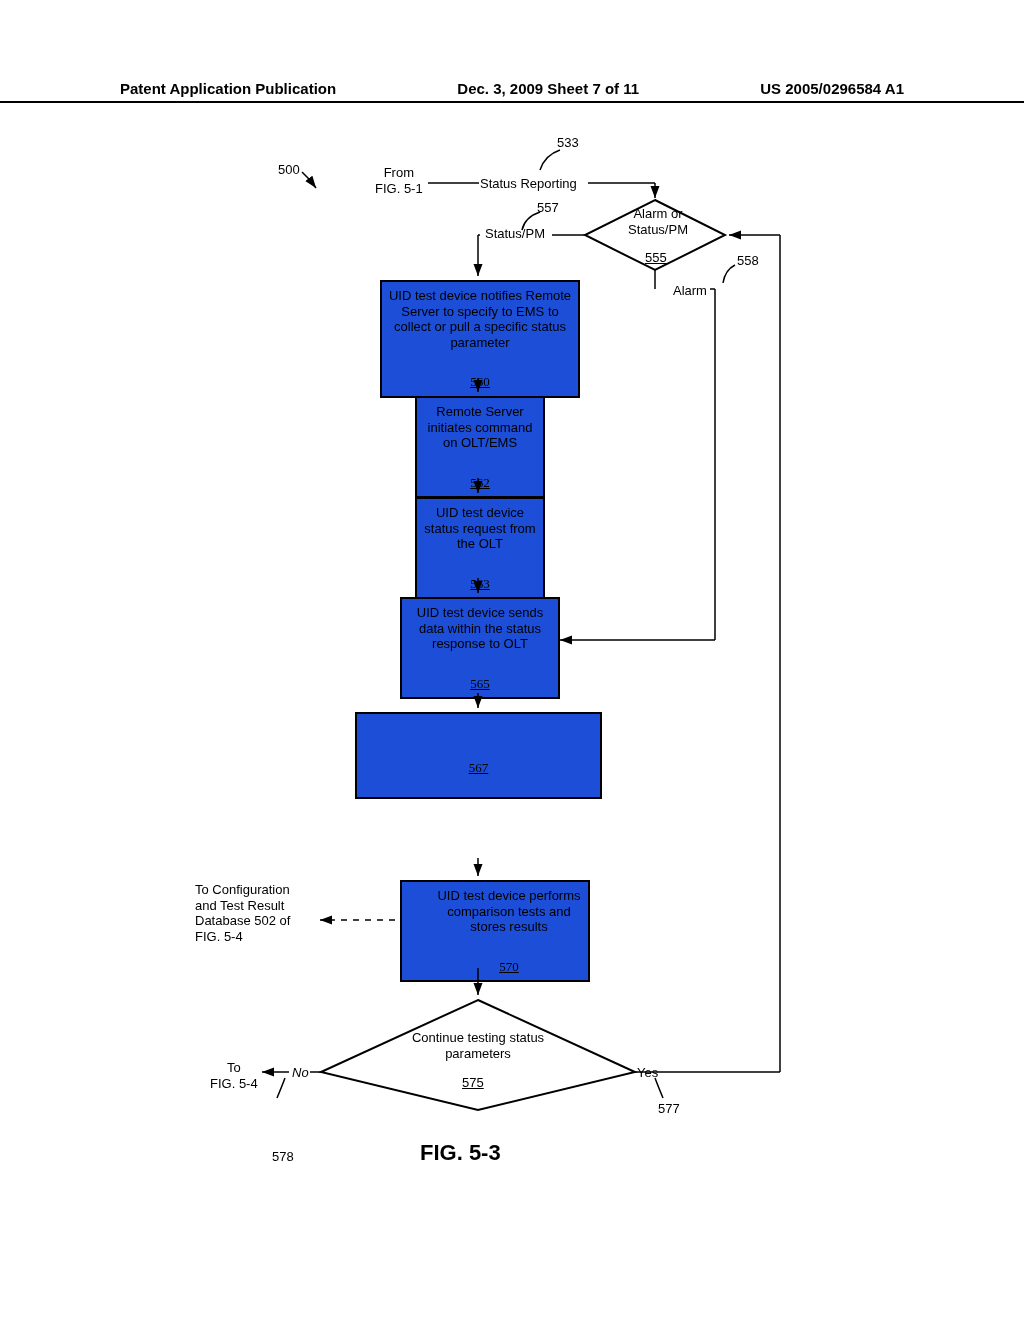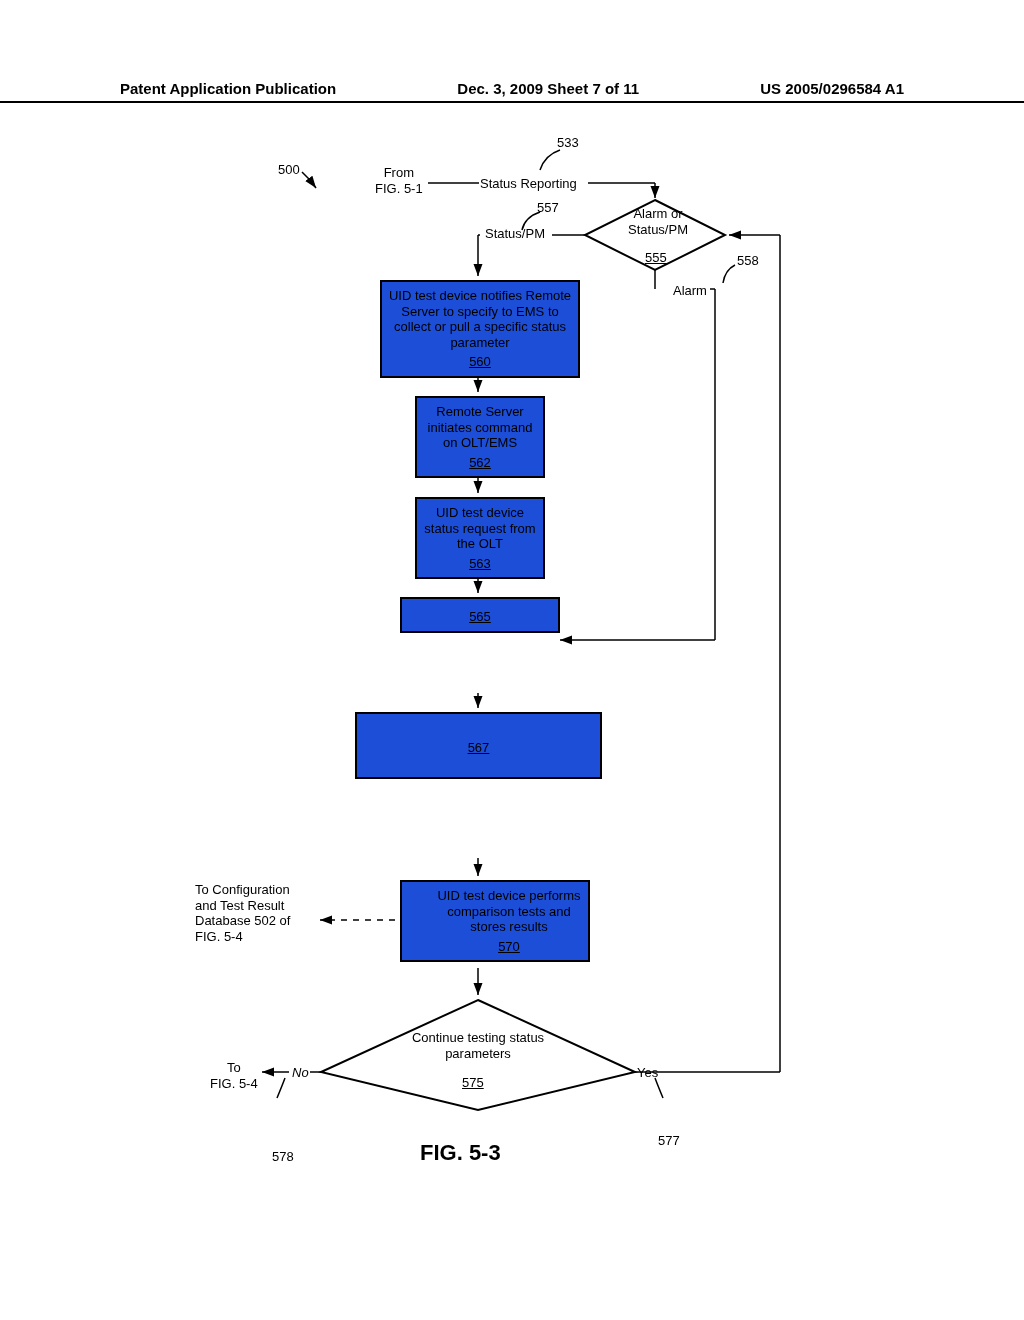--- a/index.html
+++ b/index.html
@@ -38,21 +38,22 @@
     border: 2px solid #000;
     text-align: center;
     font-size: 13px;
     line-height: 1.2;
     padding: 6px 4px;
     background: #1d4ed8;
   }
   .box-ref {
     text-decoration: underline;
     display: block;
-    margin-top: 4px;
+    margin-top: 24px;
+    font-family: Liberation Serif, serif;
   }
   .label {
     position: absolute;
     font-size: 13px;
     text-align: center;
     line-height: 1.2;
   }
   svg.flow {
     position: absolute;
     top: 0;
@@ -99,20 +100,21 @@
   <span>Remote Server initiates command on OLT/EMS</span>
   <span class="box-ref">562</span>
 </div>
 
 <div class="box" style="left:415px; top:497px; width:118px;">
   <span>UID test device status request from the OLT</span>
   <span class="box-ref">563</span>
 </div>
 
 <div class="box" style="left:400px; top:597px; width:148px;">
+  <span>UID test device sends data within the status response to OLT</span>
   <span class="box-ref">565</span>
 </div>
 
 <div class="box" style="left:355px; top:712px; width:235px; white-space:pre-line;">
   <span class="box-ref">567</span>
 </div>
 
 <div class="box" style="left:400px; top:880px; width:150px;padding-left:32px;">
   <span>UID test device performs comparison tests and stores results</span>
   <span class="box-ref">570</span>
@@ -125,21 +127,21 @@
 
 <div class="label" style="left:210px; top:1060px; white-space:pre;">To
 FIG. 5-4</div>
 
 <div class="label" style="left:292px; top:1065px;font-style:italic;">No</div>
 
 <div class="label" style="left:637px; top:1065px;">Yes</div>
 
 <div class="label" style="left:272px; top:1101px;margin-top:48px;">578</div>
 
-<div class="label" style="left:658px; top:1101px;margin-top:32px;">577</div>
+<div class="label" style="left:658px; top:1101px;">577</div>
 
 <div class="label" style="left:408px; top:1030px; width:140px;">Continue testing status parameters</div>
 <div class="label" style="left:462px; top:1075px; text-decoration:underline;">575</div>
 
 <div class="label" style="left:618px; top:206px; width:80px; white-space:pre;">Alarm or
 Status/PM</div>
 <div class="label" style="left:645px; top:250px; text-decoration:underline;">555</div>
 
 <div class="fig-label" style="left:420px; top:1140px;">FIG. 5-3</div>
 

